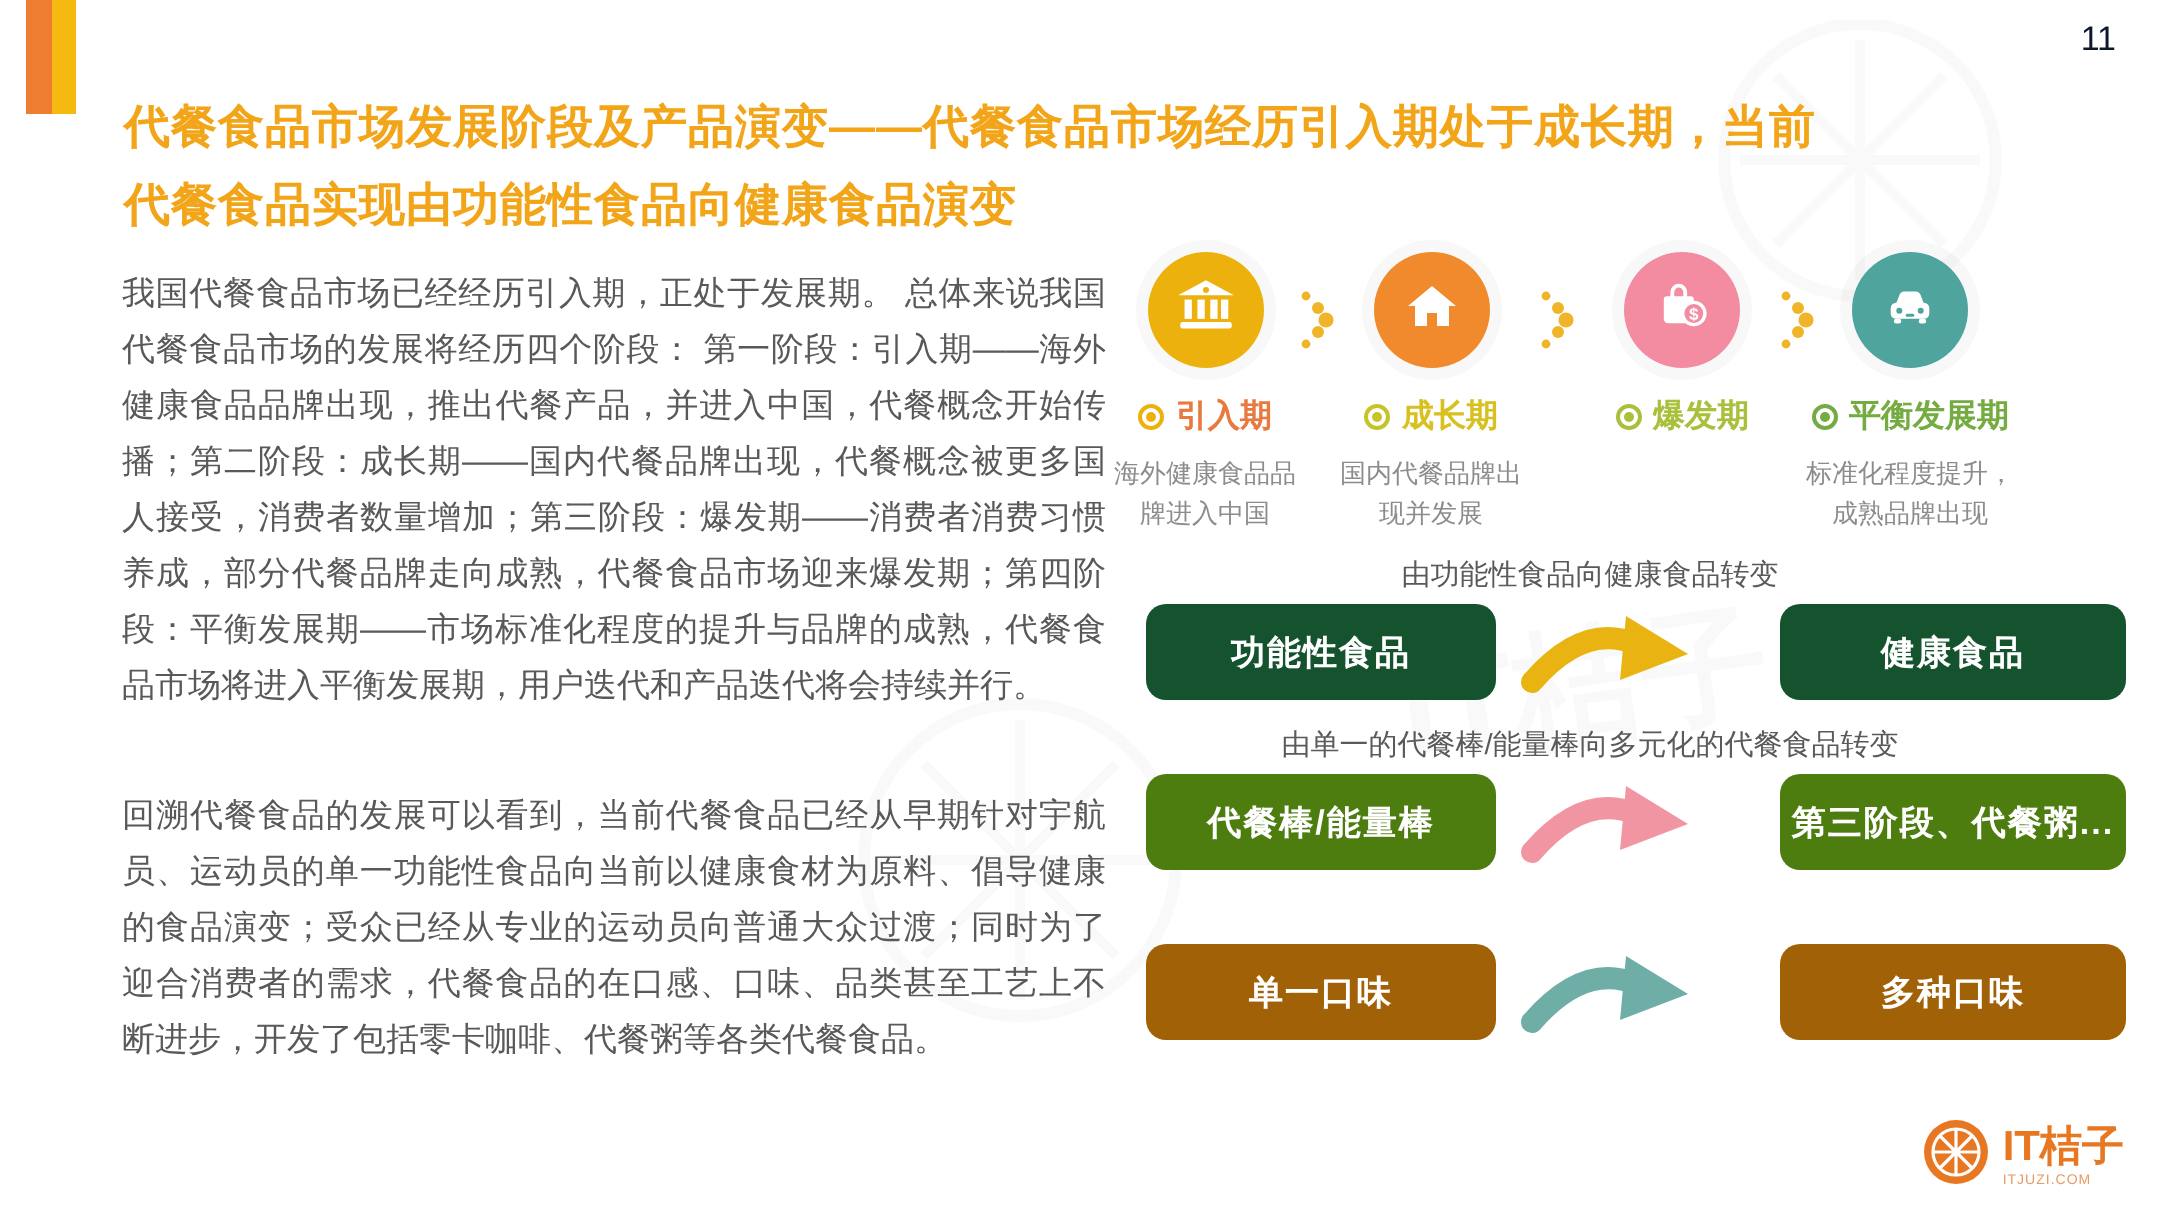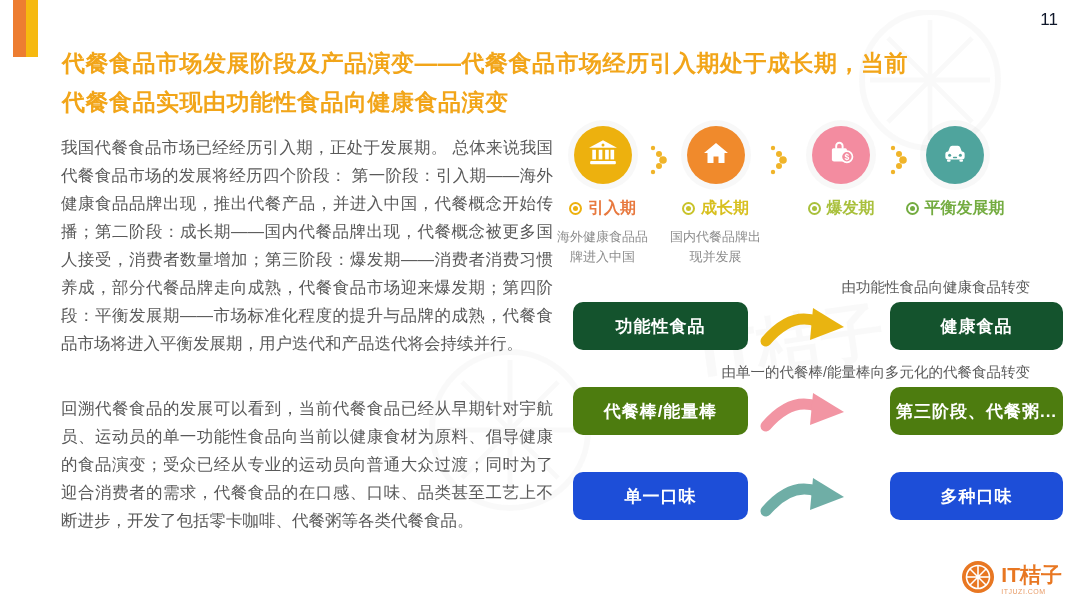--- a/index.html
+++ b/index.html
@@ -48,27 +48,27 @@
   #stage1 .bullet { border:2px solid #EDB10E; } #stage1 .bullet i { background:#EDB10E; }
   #stage2 .bullet { border:2px solid #C9C32A; } #stage2 .bullet i { background:#C9C32A; }
   #stage3 .bullet { border:2px solid #A9C03C; } #stage3 .bullet i { background:#A9C03C; }
   #stage4 .bullet { border:2px solid #74AC41; } #stage4 .bullet i { background:#74AC41; }
   .stage-desc { margin:8px auto 0; color:#8c8c8c; font-size:13px; line-height:20px; }
   #stage1 .stage-desc { width:92px; } #stage2 .stage-desc { width:92px; }
   #stage3 .stage-desc { width:100px; } #stage4 .stage-desc { width:116px; }
   .chevron { position:absolute; top:142px; }
   #chev1 { left:648px; } #chev2 { left:768px; } #chev3 { left:888px; }
   
-  .flow-caption { position:absolute; left:560px; width:470px; text-align:right;
+  .flow-caption { position:absolute; left:560px; width:470px; text-align:center;
                   color:#5a5a5a; font-size:14.5px; }
   #cap1 { top:278px; } #cap2 { top:363px; } #cap3 { top:449px; }
   .flow-box { position:absolute; height:48px; border-radius:10px; color:#fff;
               font-size:17px; font-weight:bold; display:flex; align-items:center;
               justify-content:center; letter-spacing:1px; }
-  .gold { background:#14532d; } .pink { background:#4d7c0f; } .teal { background:#1d4ed8; }
+  .gold { background:#14532d; } .pink { background:#4d7c0f; } .teal { background:#a16207; }
   #f1a,#f2a,#f3a { left:573px; width:175px; }
   #f1b,#f2b,#f3b { left:890px; width:173px; }
   #f1a,#f1b { top:302px; } #f2a,#f2b { top:387px; } #f3a,#f3b { top:472px; }
   .swoosh { position:absolute; left:622px; width:92px; height:48px; }
   #sw1 { top:303px; left:758px; } #sw2 { top:388px; left:758px; } #sw3 { top:473px; left:758px; }
   
   .logo { position:absolute; right:18px; bottom:10px; display:flex; align-items:center; gap:6px; }
   .logo-texts { display:flex; flex-direction:column; line-height:1; }
   .logo-name { color:#E87722; font-size:21px; font-weight:bold; }
   .logo-sub { color:#E89B66; font-size:7px; margin-top:3px; letter-spacing:0.5px; }
@@ -214,20 +214,21 @@
           <rect x="12" y="17.6" width="4" height="1.4" rx="0.7" fill="#4FA49D"></rect>
         </svg>
       </span>
     </div>
     <div class="stage-title">
       <span class="bullet">
           <i></i>
         </span>
       <span>平衡发展期</span>
     </div>
+    <div class="stage-desc">标准化程度提升，成熟品牌出现</div>
   </div>
 
   <div id="cap1" class="flow-caption">由功能性食品向健康食品转变</div>
   <div id="f1a" class="flow-box gold">功能性食品</div>
   <svg id="sw1" class="swoosh" viewBox="0 0 92 48">
     <path d="M8 38 Q34 8 60 19" stroke="#E9B411" stroke-width="11" fill="none" stroke-linecap="round"></path>
     <polygon points="55,5 86,24 52,37" fill="#E9B411"></polygon>
   </svg>
   <div id="f1b" class="flow-box gold">健康食品</div>
 

